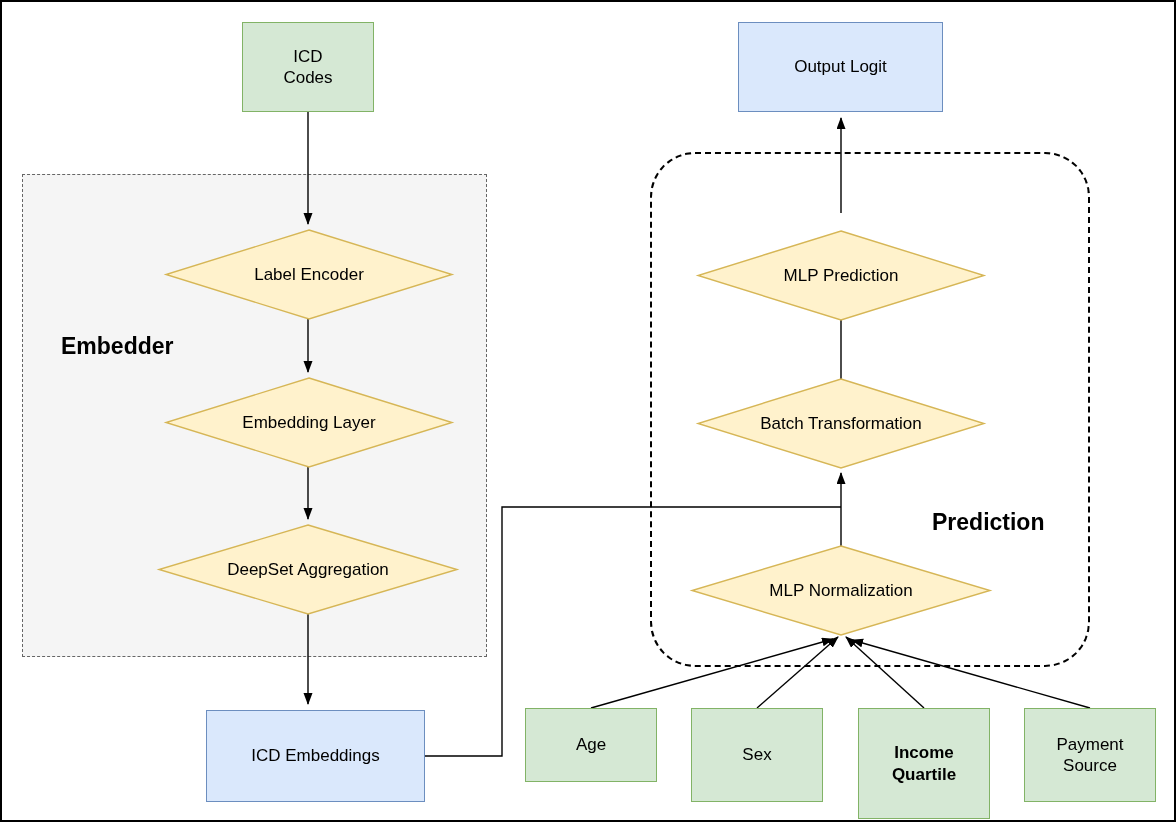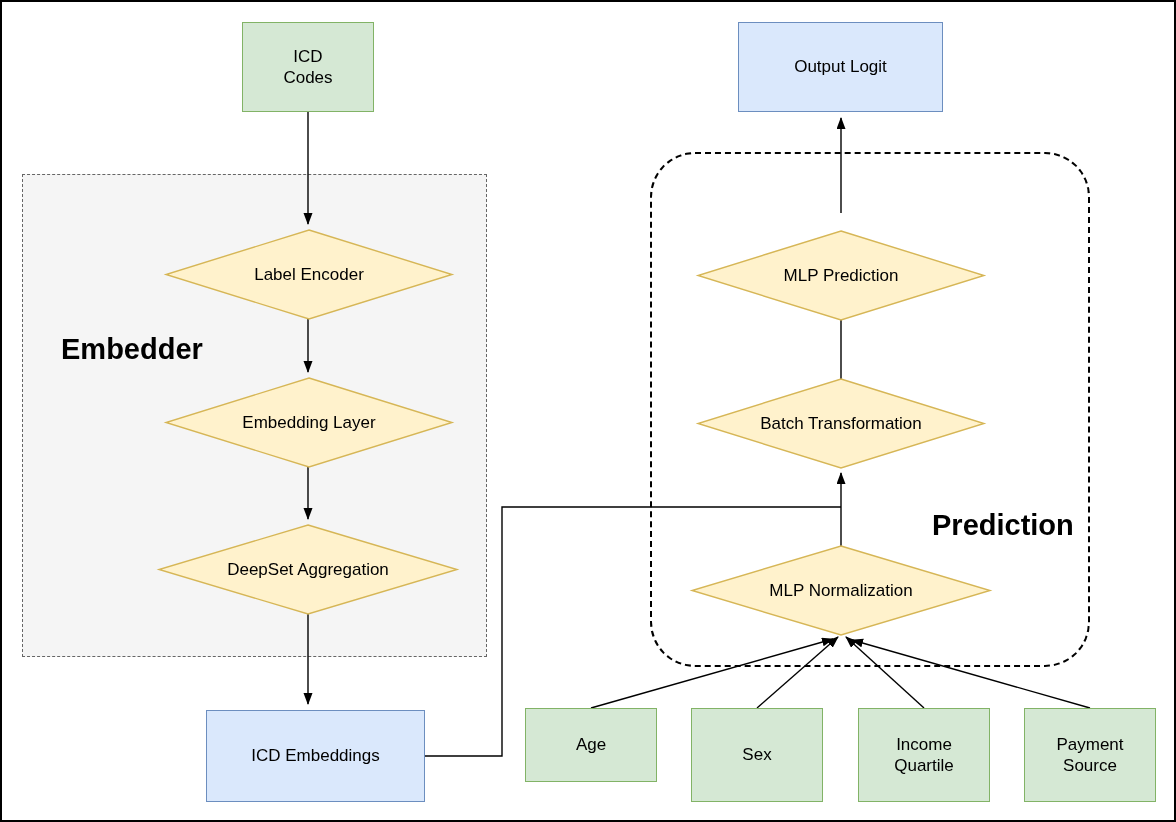--- a/index.html
+++ b/index.html
@@ -25,21 +25,21 @@
     border: 1px dashed #666666;
   }
   .group-predictor {
     left: 648px; top: 150px; width: 440px; height: 515px;
     border: 2px dashed #000000;
     border-radius: 45px;
     background: transparent;
   }
   .group-label {
     position: absolute;
-    font-size: 29px;
+    font-size: 23px;
     font-weight: bold;
     color: #000;
     white-space: nowrap;
   }
   .group-embedder .group-label { left: 38px; top: 158px; }
   .group-predictor .group-label { left: 280px; top: 355px; }
 
   
   .edges {
     position: absolute; left: 0; top: 0;
@@ -136,21 +136,21 @@
   </div>
 
   <div class="node rect green" style="left:523px; top:706px; width:132px; height:74px;justify-content:center;">
     <span class="node-label">Age</span>
   </div>
 
   <div class="node rect green" style="left:689px; top:706px; width:132px; height:94px;">
     <span class="node-label">Sex</span>
   </div>
 
-  <div class="node rect green" style="left:856px; top:706px; width:132px; height:94px;">
+  <div class="node rect green" style="left:856px; top:706px; width:132px; height:111px;font-weight:bold;">
     <span class="node-label">Income Quartile</span>
   </div>
 
   <div class="node rect green" style="left:1022px; top:706px; width:132px; height:94px;">
     <span class="node-label">Payment Source</span>
   </div>
 
   <div class="node diamond" style="left:164px; top:228px; width:286px; height:89px;">
     <svg viewBox="0 0 100 100" preserveAspectRatio="none">
         <polygon points="50,0 100,50 50,100 0,50"></polygon>

